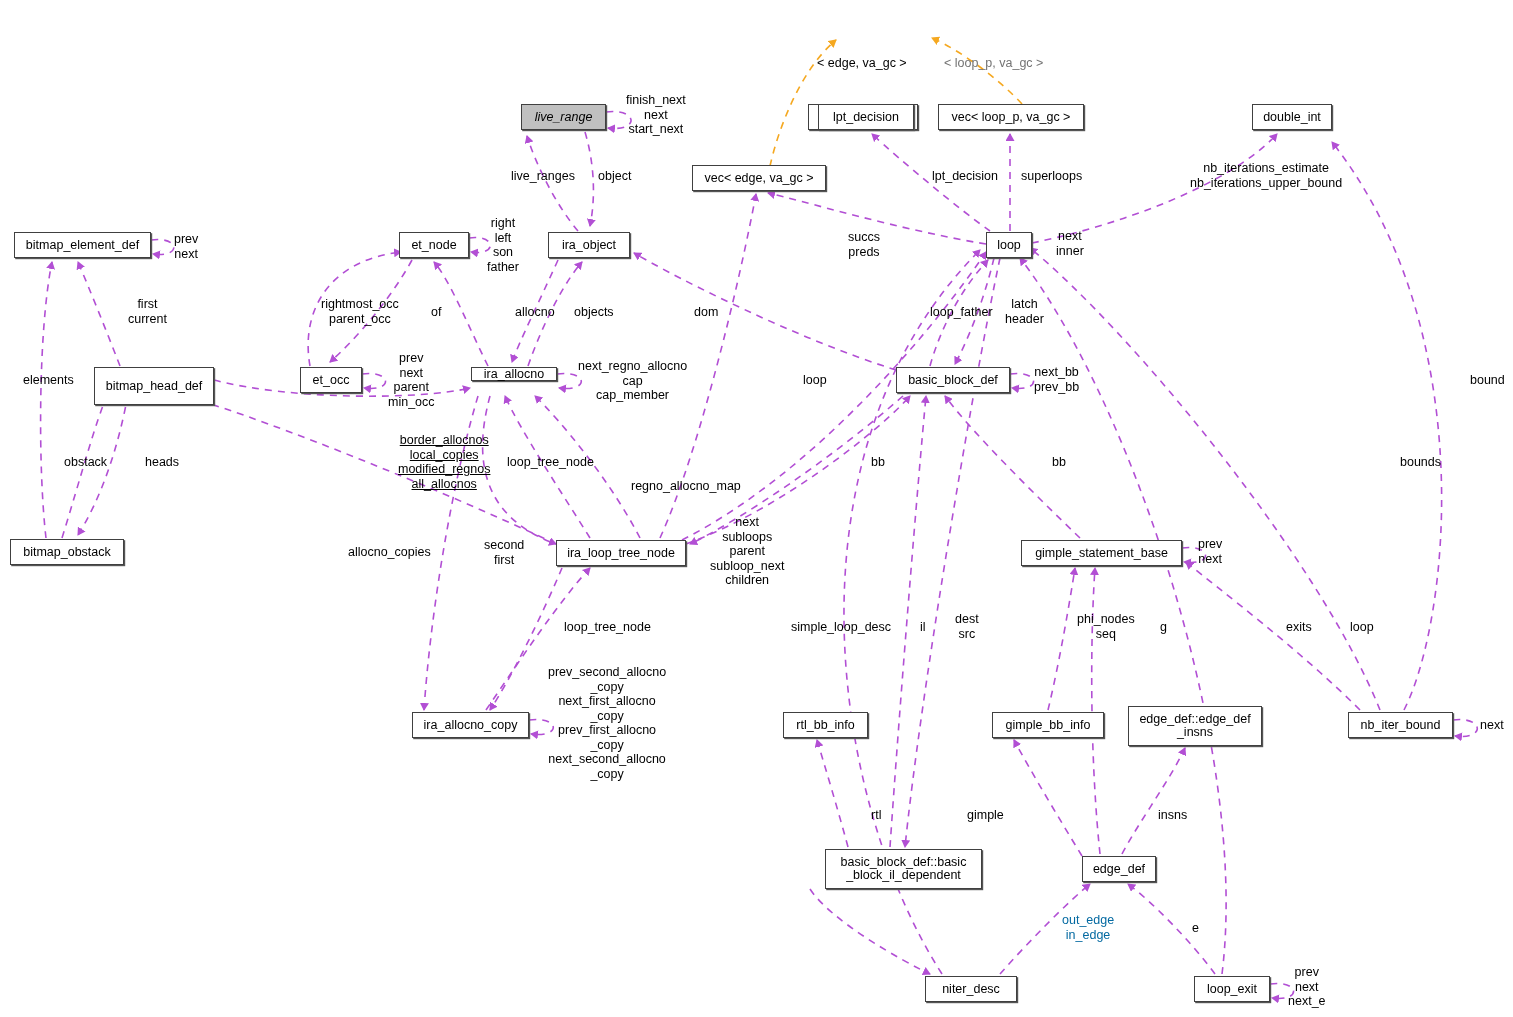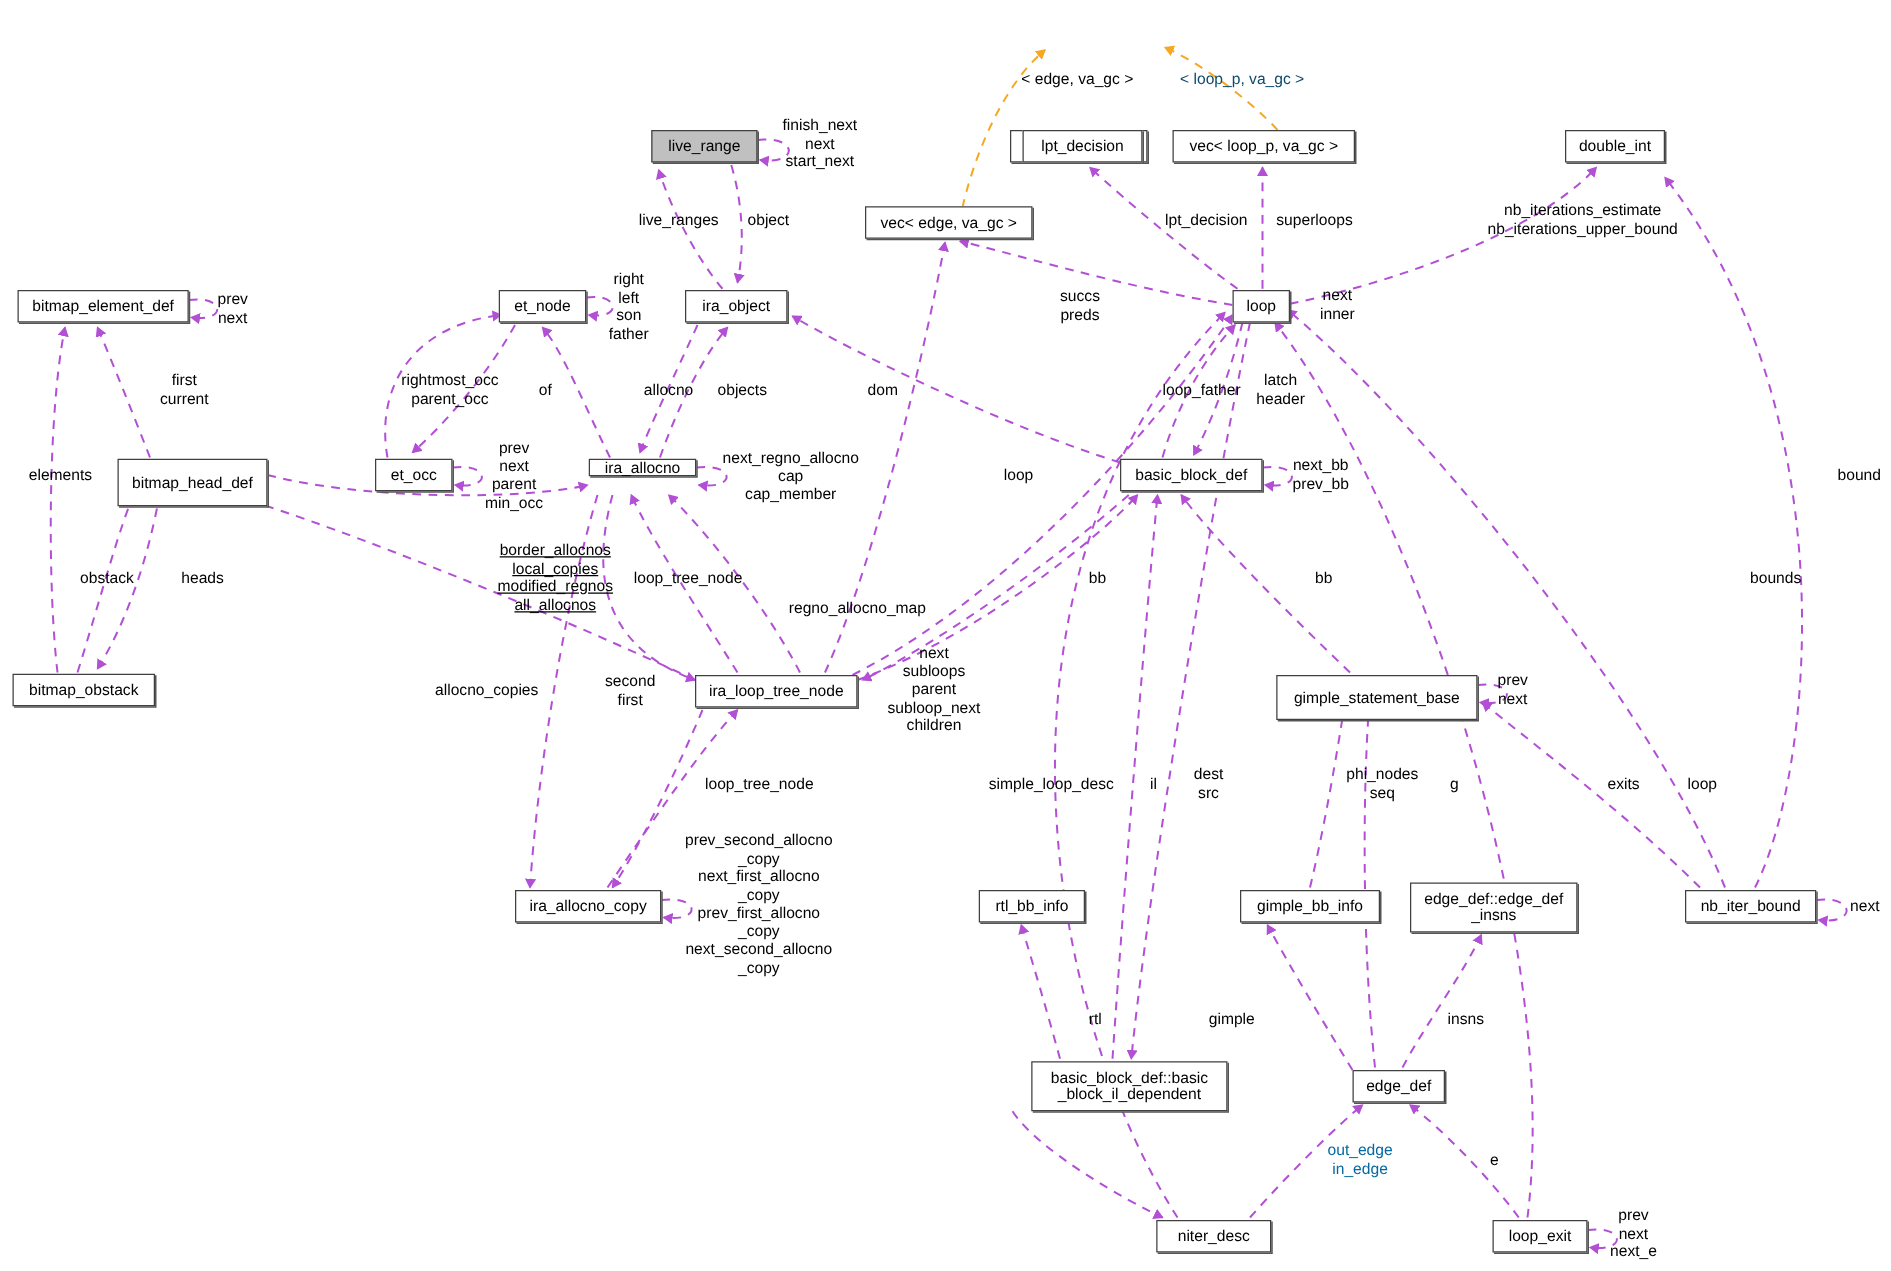--- a/index.html
+++ b/index.html
@@ -83,51 +83,51 @@
         <path d="M1270,984 C1300,980 1302,1002 1272,998" fill="none" stroke="#b24fd4" stroke-width="1.6" stroke-dasharray="7,6" marker-end="url(#arrA)"></path>
         <path d="M1453,720 C1484,716 1486,740 1455,736" fill="none" stroke="#b24fd4" stroke-width="1.6" stroke-dasharray="7,6" marker-end="url(#arrA)"></path>
         <path d="M1360,710 C1300,650 1220,590 1186,562" fill="none" stroke="#b24fd4" stroke-width="1.6" stroke-dasharray="7,6" marker-end="url(#arrA)"></path>
         <path d="M1182,548 C1212,544 1214,566 1184,562" fill="none" stroke="#b24fd4" stroke-width="1.6" stroke-dasharray="7,6" marker-end="url(#arrA)"></path>
         <path d="M1100,854 C1090,760 1090,640 1095,568" fill="none" stroke="#b24fd4" stroke-width="1.6" stroke-dasharray="7,6" marker-end="url(#arrA)"></path>
         <path d="M1048,710 C1060,660 1070,600 1075,568" fill="none" stroke="#b24fd4" stroke-width="1.6" stroke-dasharray="7,6" marker-end="url(#arrA)"></path>
       </g>
   </svg>
   <div id="node-layer">
       <div class="node" style="left: 808px; top: 104px; width: 110px; height: 26px;">vec&lt; T, A, L &gt;</div>
-      <div class="node highlight" style="left: 521px; top: 104px; width: 85px; height: 26px;">live_range</div>
+      <div class="node highlight" style="left: 521px; top: 104px; width: 85px; height: 26px; font-style: italic;">live_range</div>
       <div class="node" style="left: 818px; top: 104px; width: 96px; height: 26px;">lpt_decision</div>
       <div class="node" style="left: 938px; top: 104px; width: 146px; height: 26px;">vec&lt; loop_p, va_gc &gt;</div>
       <div class="node" style="left: 1252px; top: 104px; width: 80px; height: 26px;">double_int</div>
       <div class="node" style="left: 692px; top: 165px; width: 134px; height: 26px;">vec&lt; edge, va_gc &gt;</div>
       <div class="node" style="left: 14px; top: 232px; width: 137px; height: 26px;">bitmap_element_def</div>
       <div class="node" style="left: 399px; top: 232px; width: 70px; height: 26px;">et_node</div>
       <div class="node" style="left: 548px; top: 232px; width: 82px; height: 26px;">ira_object</div>
       <div class="node" style="left: 986px; top: 232px; width: 46px; height: 26px;">loop</div>
       <div class="node" style="left: 300px; top: 367px; width: 62px; height: 26px;">et_occ</div>
       <div class="node" style="left: 94px; top: 367px; width: 120px; height: 38px;">bitmap_head_def</div>
       <div class="node" style="left: 471px; top: 367px; width: 86px; height: 14px;">ira_allocno</div>
       <div class="node" style="left: 896px; top: 367px; width: 114px; height: 26px;">basic_block_def</div>
       <div class="node" style="left: 10px; top: 539px; width: 114px; height: 26px;">bitmap_obstack</div>
       <div class="node" style="left: 556px; top: 540px; width: 130px; height: 26px;">ira_loop_tree_node</div>
-      <div class="node" style="left: 1021px; top: 540px; width: 161px; height: 36px;">gimple_statement_base</div>
+      <div class="node" style="left: 1021px; top: 540px; width: 161px; height: 26px;">gimple_statement_base</div>
       <div class="node" style="left: 412px; top: 712px; width: 117px; height: 26px;">ira_allocno_copy</div>
       <div class="node" style="left: 783px; top: 712px; width: 85px; height: 26px;">rtl_bb_info</div>
       <div class="node" style="left: 992px; top: 712px; width: 112px; height: 26px;">gimple_bb_info</div>
       <div class="node" style="left: 1128px; top: 706px; width: 134px; height: 40px;">edge_def::edge_def
 _insns</div>
       <div class="node" style="left: 1348px; top: 712px; width: 105px; height: 26px;">nb_iter_bound</div>
       <div class="node" style="left: 825px; top: 849px; width: 157px; height: 40px;">basic_block_def::basic
 _block_il_dependent</div>
       <div class="node" style="left: 1082px; top: 856px; width: 74px; height: 26px;">edge_def</div>
       <div class="node" style="left: 925px; top: 976px; width: 92px; height: 26px;">niter_desc</div>
       <div class="node" style="left: 1194px; top: 976px; width: 76px; height: 26px;">loop_exit</div>
     </div>
   <div id="label-layer">
       <div class="elabel" style="left: 817px; top: 56px; color: rgb(0, 0, 0);">&lt; edge, va_gc &gt;</div>
-      <div class="elabel" style="left: 944px; top: 56px; color: #0c4a6e; text-align: center;">&lt; loop_p, va_gc &gt;</div>
+      <div class="elabel" style="left: 944px; top: 56px; color: #737373; text-align: center;">&lt; loop_p, va_gc &gt;</div>
       <div class="elabel" style="left: 626px; top: 93px; color: rgb(0, 0, 0);">finish_next
 next
 start_next</div>
       <div class="elabel" style="left: 511px; top: 169px; color: rgb(0, 0, 0);">live_ranges</div>
       <div class="elabel" style="left: 598px; top: 169px; color: rgb(0, 0, 0);">object</div>
       <div class="elabel" style="left: 932px; top: 169px; color: rgb(0, 0, 0);">lpt_decision</div>
       <div class="elabel" style="left: 1021px; top: 169px; color: rgb(0, 0, 0);">superloops</div>
       <div class="elabel" style="left: 1190px; top: 161px; color: rgb(0, 0, 0);">nb_iterations_estimate
 nb_iterations_upper_bound</div>
       <div class="elabel" style="left: 174px; top: 232px; color: rgb(0, 0, 0);">prev

